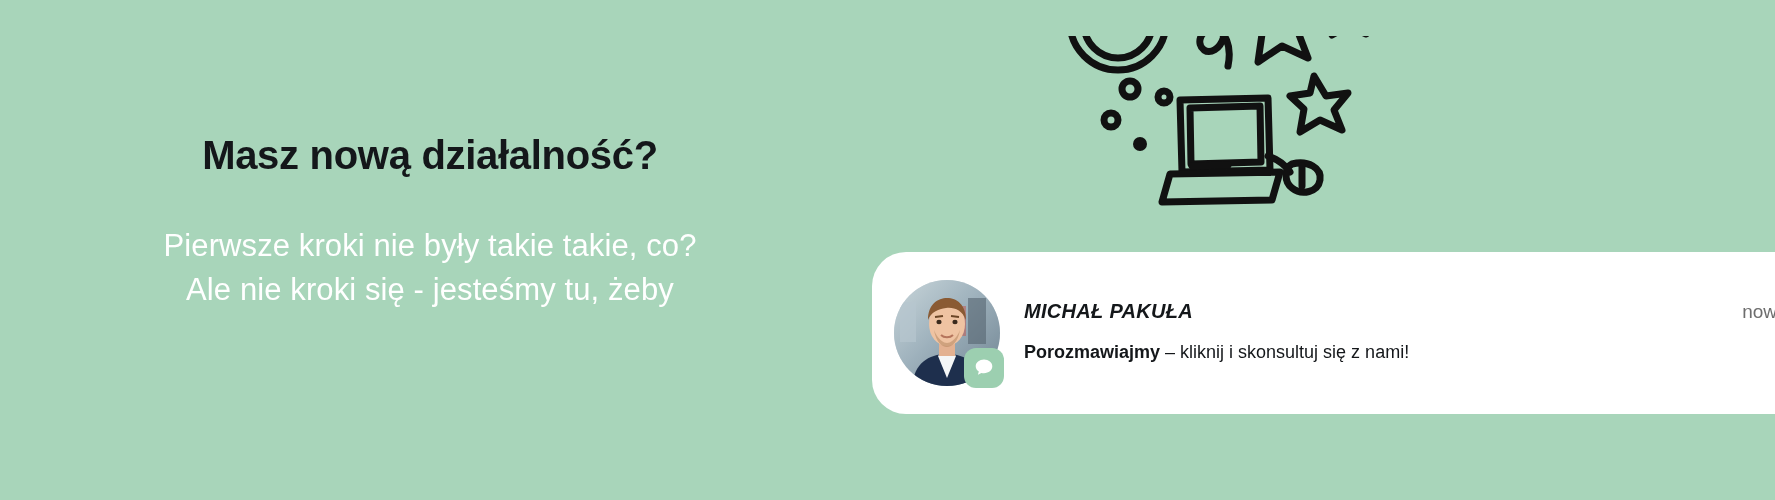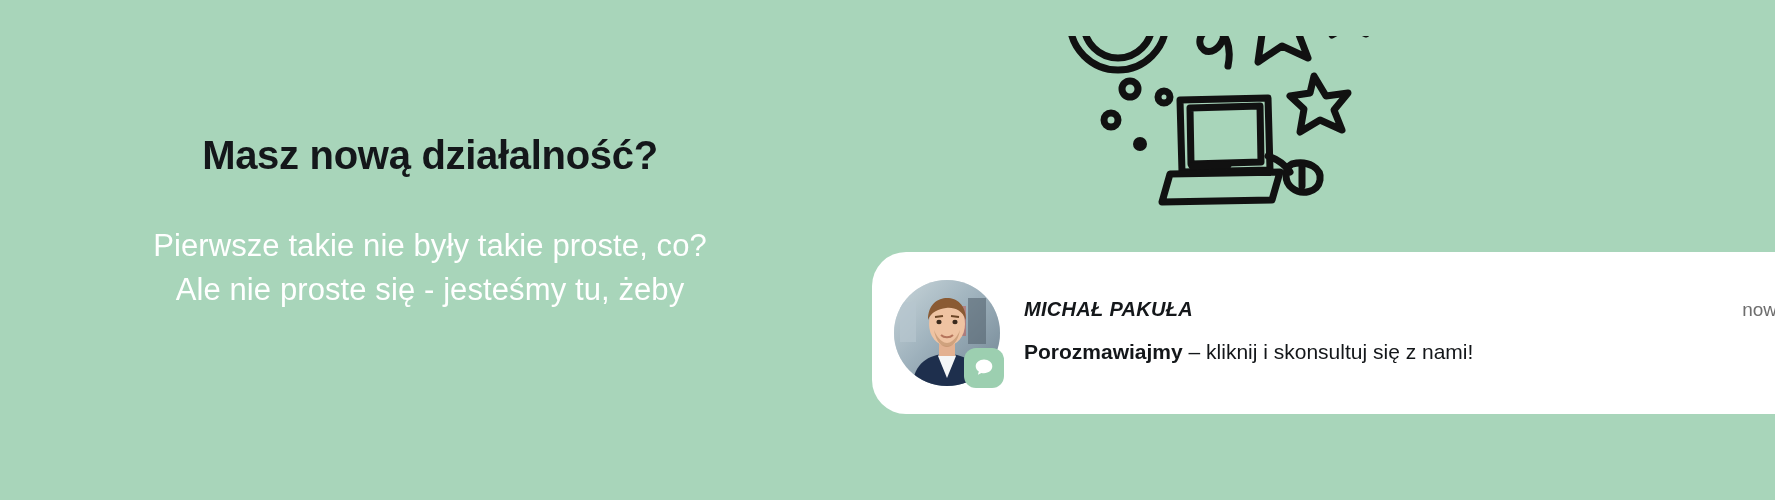--- a/index.html
+++ b/index.html
@@ -127,37 +127,37 @@
     font-style:italic;
   }
   .timestamp {
     font-size:19px;
     color:#6d6d6d;
     font-weight:400;
     white-space:nowrap;
   }
   .message {
     margin-top:16px;
-    font-size:21px;
+    font-size:18px;
     color:#14171a;
     line-height:1.45;
     max-width:600px;
   }
   .message b { font-weight:bold; }
 </style>
 </head>
 <body>
 
 <div class="banner">
 
   <div class="copy">
     <div class="headline">Masz nową działalność?</div>
     <div class="subcopy">
-      <span>Pierwsze takie nie były takie proste, co?</span>
-      <span>Ale nie proste się - jesteśmy tu, żeby</span>
+      <span>Pierwsze kroki nie były takie takie, co?</span>
+      <span>Ale nie kroki się - jesteśmy tu, żeby</span>
     </div>
   </div>
 
   <div class="doodle">
     <svg viewBox="0 0 360 260" fill="none" xmlns="http://www.w3.org/2000/svg" stroke="#111" stroke-width="7" stroke-linecap="round" stroke-linejoin="round">
 
       <g>
         <circle cx="78" cy="48" r="48"></circle>
         <circle cx="78" cy="50" r="34"></circle>
         <path d="M78 26 L78 52 L96 54"></path>

